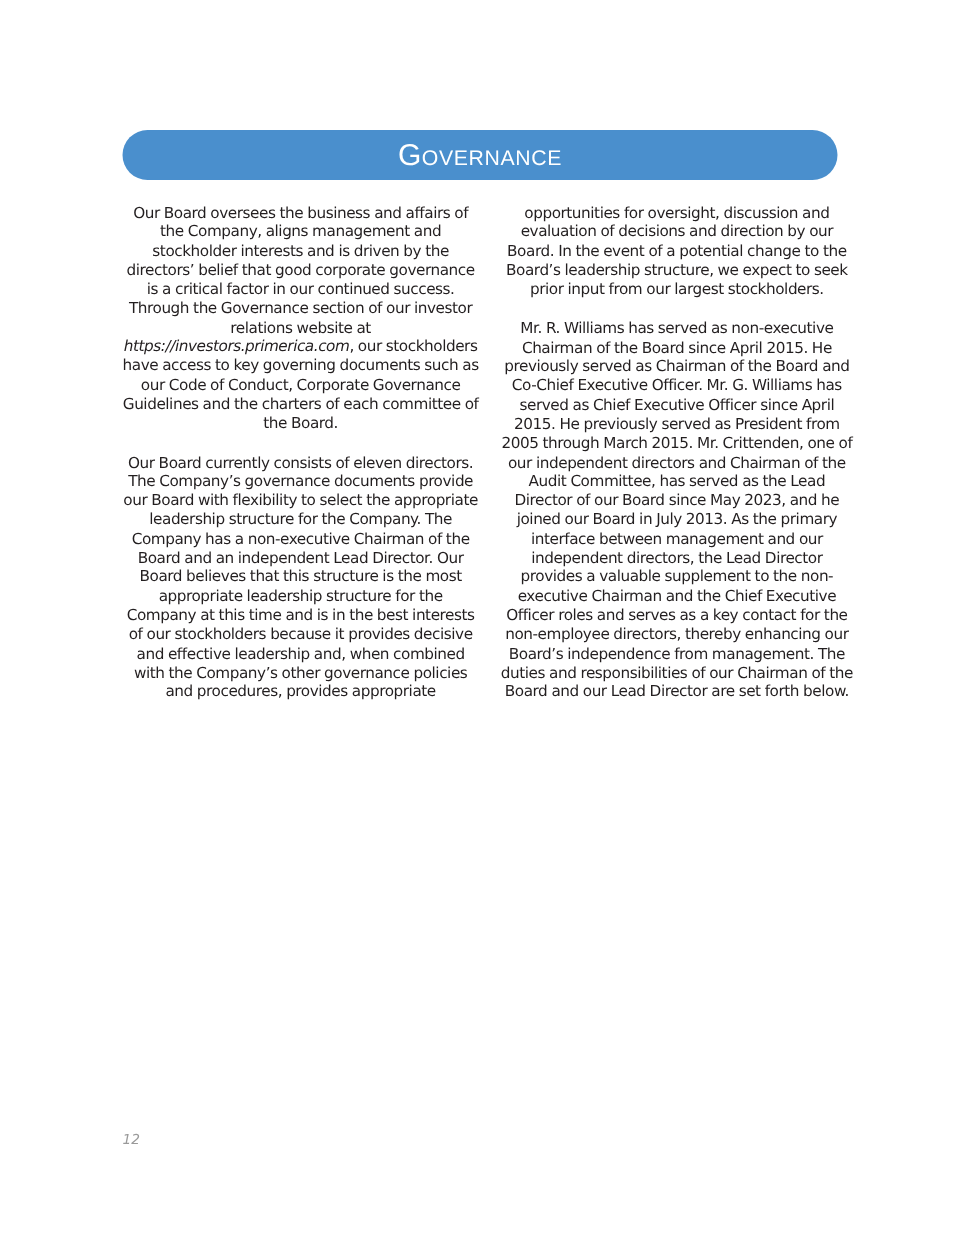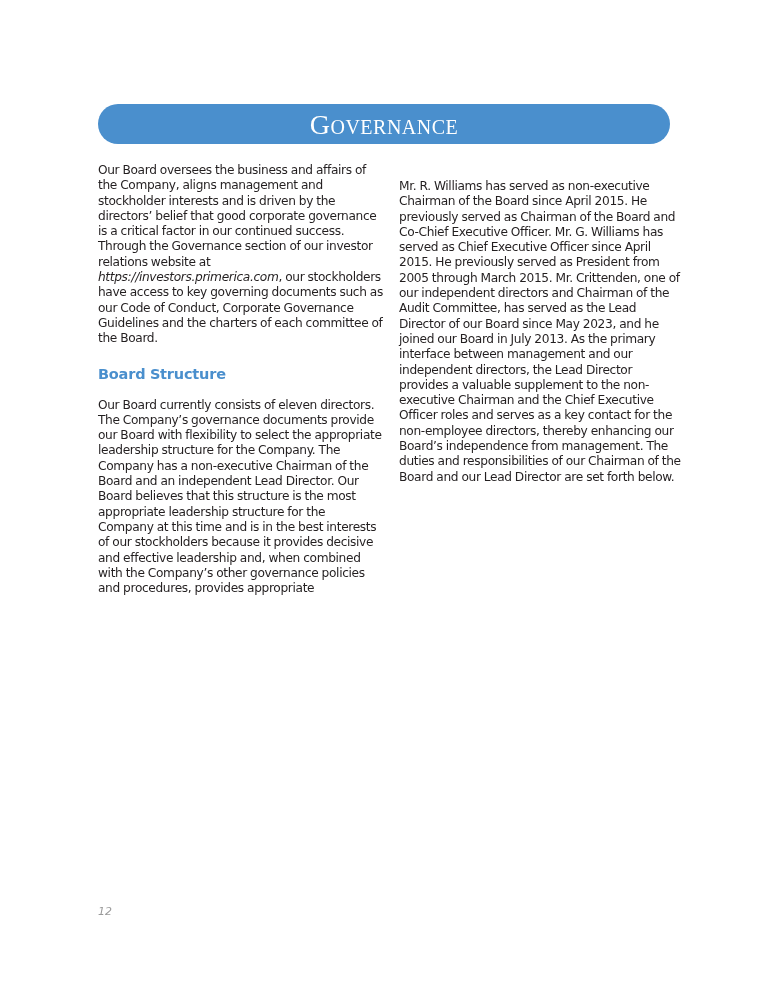--- a/index.html
+++ b/index.html
@@ -22,41 +22,42 @@
       width: 572px;
       height: 40px;
       background: #4a8fcd;
       border-radius: 20px;
       display: flex;
       align-items: center;
       justify-content: center;
     }
     .banner-title {
       color: #ffffff;
-      font-family: Liberation Serif, serif;
+      font-family: Liberation Sans, sans-serif;
       font-weight: 300;
-      font-size: 28px;
+      font-size: 24px;
       font-variant: small-caps;
       letter-spacing: 0.5px;
       line-height: 1;
       margin-top: 2px;
     }
     .col {
       position: absolute;
       top: 163px;
       width: 285px;
       font-size: 12.2px;
       line-height: 15.3px;
       letter-spacing: -0.35px;
       word-spacing: -0.3px;
     }
     .col-left { left: 98px; }
     .col-right { left: 399px; }
     .col p {
       margin: 0 0 9px 0;
+      text-align: center;
     }
     .col p.tight {
       margin-bottom: 0;
       margin-top: 16px;
     }
     .heading {
       color: #4a8fcd;
       font-weight: bold;
       font-size: 14.5px;
       line-height: 15px;
@@ -77,21 +78,21 @@
   </style>
 </head>
 <body>
 
 <div class="banner">
   <span class="banner-title">Governance</span>
 </div>
 
 <div class="col col-left">
   <p><span>Our Board oversees the business and affairs of the Company, aligns management and stockholder interests and is driven by the directors’ belief that good corporate governance is a critical factor in our continued success. Through the Governance section of our investor relations website at </span><span class="url">https://investors.primerica.com</span><span>, our stockholders have access to key governing documents such as our Code of Conduct, Corporate Governance Guidelines and the charters of each committee of the Board.</span></p>
-  <div class="heading">Board Structure</div>
   <p class="tight">Our Board currently consists of eleven directors. The Company’s governance documents provide our Board with flexibility to select the appropriate leadership structure for the Company. The Company has a non-executive Chairman of the Board and an independent Lead Director. Our Board believes that this structure is the most appropriate leadership structure for the Company at this time and is in the best interests of our stockholders because it provides decisive and effective leadership and, when combined with the Company’s other governance policies and procedures, provides appropriate</p>
 </div>
 
 <div class="col col-right">
+  <p>opportunities for oversight, discussion and evaluation of decisions and direction by our Board. In the event of a potential change to the Board’s leadership structure, we expect to seek prior input from our largest stockholders.</p>
   <p class="tight">Mr. R. Williams has served as non-executive Chairman of the Board since April 2015. He previously served as Chairman of the Board and Co-Chief Executive Officer. Mr. G. Williams has served as Chief Executive Officer since April 2015. He previously served as President from 2005 through March 2015. Mr. Crittenden, one of our independent directors and Chairman of the Audit Committee, has served as the Lead Director of our Board since May 2023, and he joined our Board in July 2013. As the primary interface between management and our independent directors, the Lead Director provides a valuable supplement to the non-executive Chairman and the Chief Executive Officer roles and serves as a key contact for the non-employee directors, thereby enhancing our Board’s independence from management. The duties and responsibilities of our Chairman of the Board and our Lead Director are set forth below.</p>
 </div>
 
 <div class="page-number">12</div>
 
 </body></html>

